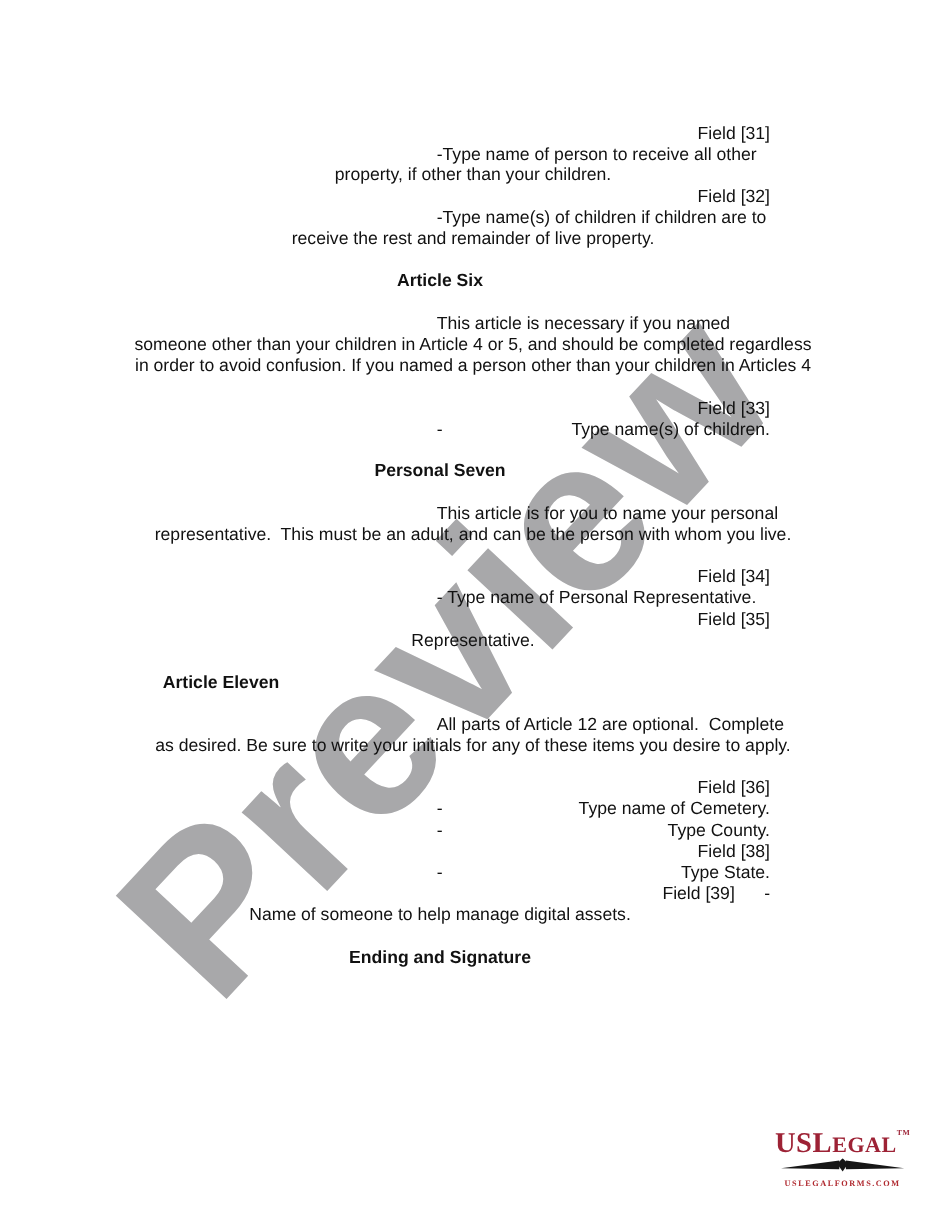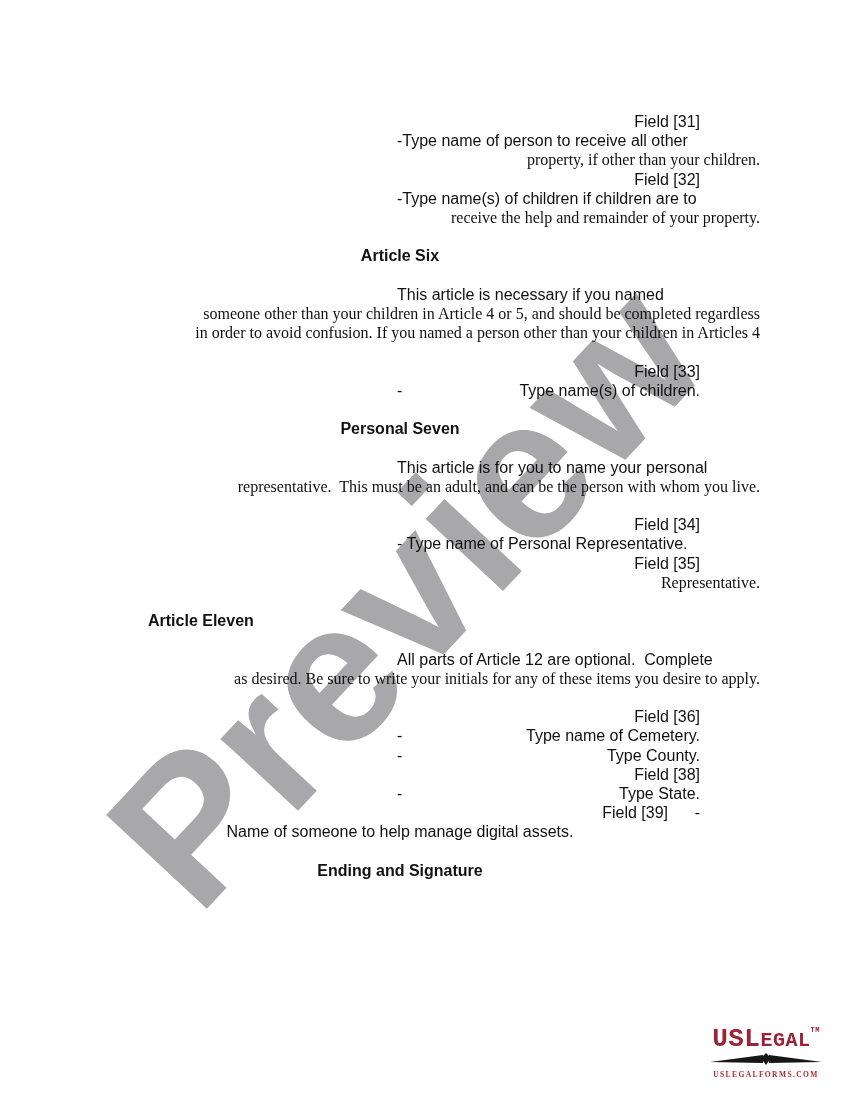--- a/index.html
+++ b/index.html
@@ -29,21 +29,21 @@
   
   .content {
     position:absolute;
     left:100px; top:112px;
     width:660px;
     z-index:2;
     font-size:16px;
     line-height:19.2px;
   }
   .line { white-space:pre-wrap; min-height:19.2px; }
-  .s-l  { text-align:right;font-family:Liberation Serif, serif; }
+  .s-l  { text-align:center; }
   .s-r  { text-align:right; padding-right:60px; }
   .s-t  { padding-left:297px; }
   .s-hc { text-align:center; padding-right:60px; font-weight:bold; }
   .s-hl { font-weight:bold; padding-left:48px; }
   .s-cn { text-align:center; padding-right:60px; }
   .s-dash { position:relative; text-align:right; padding-right:60px; }
   .s-dash .dash { position:absolute; left:297px; top:0; }
   .s-b { }
   
   .logo {
@@ -79,21 +79,21 @@
 <div class="page">
 
   <div class="watermark" style="color: rgb(168, 168, 170);">Preview</div>
 
   <div class="content">
       <div class="line s-r">Field [31]</div>
       <div class="line s-t">-Type name of person to receive all other</div>
       <div class="line s-l">property, if other than your children.</div>
       <div class="line s-r">Field [32]</div>
       <div class="line s-t">-Type name(s) of children if children are to</div>
-      <div class="line s-l">receive the help and remainder of your property.</div>
+      <div class="line s-l">receive the rest and remainder of live property.</div>
       <div class="line s-b"></div>
       <div class="line s-hc">Article Six</div>
       <div class="line s-b"></div>
       <div class="line s-t">This article is necessary if you named</div>
       <div class="line s-l">someone other than your children in Article 4 or 5, and should be completed regardless</div>
       <div class="line s-l">in order to avoid confusion. If you named a person other than your children in Articles 4</div>
       <div class="line s-b"></div>
       <div class="line s-r">Field [33]</div>
       <div class="line s-dash"><span class="dash">-</span><span>Type name(s) of children.</span></div>
       <div class="line s-b"></div>
@@ -117,21 +117,21 @@
       <div class="line s-dash"><span class="dash">-</span><span>Type County.</span></div>
       <div class="line s-r">Field [38]</div>
       <div class="line s-dash"><span class="dash">-</span><span>Type State.</span></div>
       <div class="line s-r">Field [39]      -</div>
       <div class="line s-cn">Name of someone to help manage digital assets.</div>
       <div class="line s-b"></div>
       <div class="line s-hc">Ending and Signature</div>
     </div>
 
   <div class="logo">
-    <div class="logo-text" style="color: rgb(157, 34, 53); font-family: Liberation Mono, monospace;">
+    <div class="logo-text" style="color: rgb(157, 34, 53);">
       <span class="logo-big">USL</span><span class="logo-small">EGAL</span><span class="logo-tm">TM</span>
     </div>
     <div class="logo-eagle">
       <svg width="112" height="13" viewBox="0 0 112 13" aria-hidden="true">
         <g>
           <polygon points="53,2 0,9 53,10" class="eagle-fill" fill="#161616"></polygon>
           <polygon points="59,2 112,9 59,10" class="eagle-fill" fill="#161616"></polygon>
           <polygon points="56,0 51,5 56,12 61,5" class="eagle-fill" fill="#161616"></polygon>
         </g>
       </svg>

